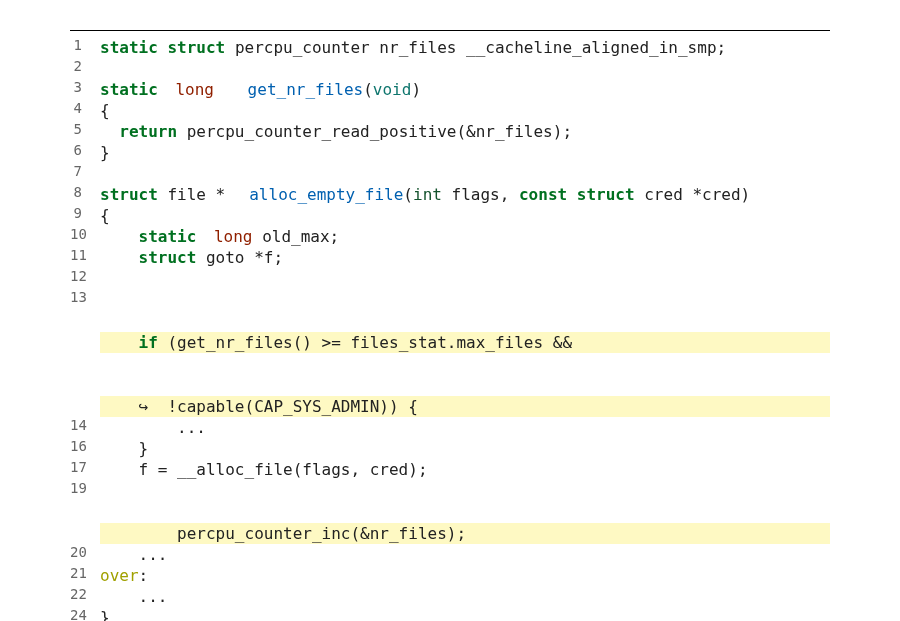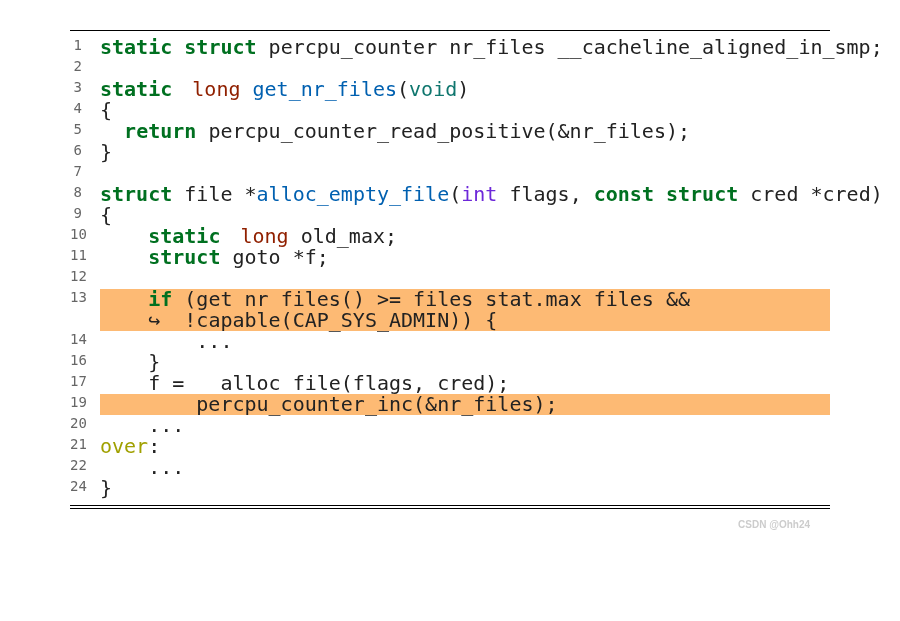--- a/index.html
+++ b/index.html
@@ -27,33 +27,34 @@
       width: 30px;
       text-align: right;
       padding-right: 18px;
       color: #666;
       font-size: 14px;
       flex-shrink: 0;
       user-select: none;
     }
     .line-content {
       flex: 1;
-      font-size: 20px;
+      font-size: 16px;
       white-space: pre;
       line-height: 21px;
     }
     .highlighted {
-      background-color: #fdba74;
+      background-color: #fef9c3;
+      margin-top: 43px;
     }
     .kw-type { color: #007020; font-weight: bold; }
     .kw-ctrl { color: #007020; font-weight: bold; }
     .kw-long { color: #902000; margin-left: 8px; }
     .kw-void { color: #0f766e; }
-    .kw-int { color: #6d28d9; }
-    .fn-name { color: #0060b0; }
+    .kw-int { color: #14532d; }
+    .fn-name { color: #0060b0; margin-left: 24px; }
     .label { color: #a0a000; text-align: center; }
     .plain { color: #222; }
     .bottom-border {
       border-top: 1px solid #000;
       margin-top: 2px;
     }
     .watermark {
       text-align: right;
       color: #ccc;
       font-size: 10px;

